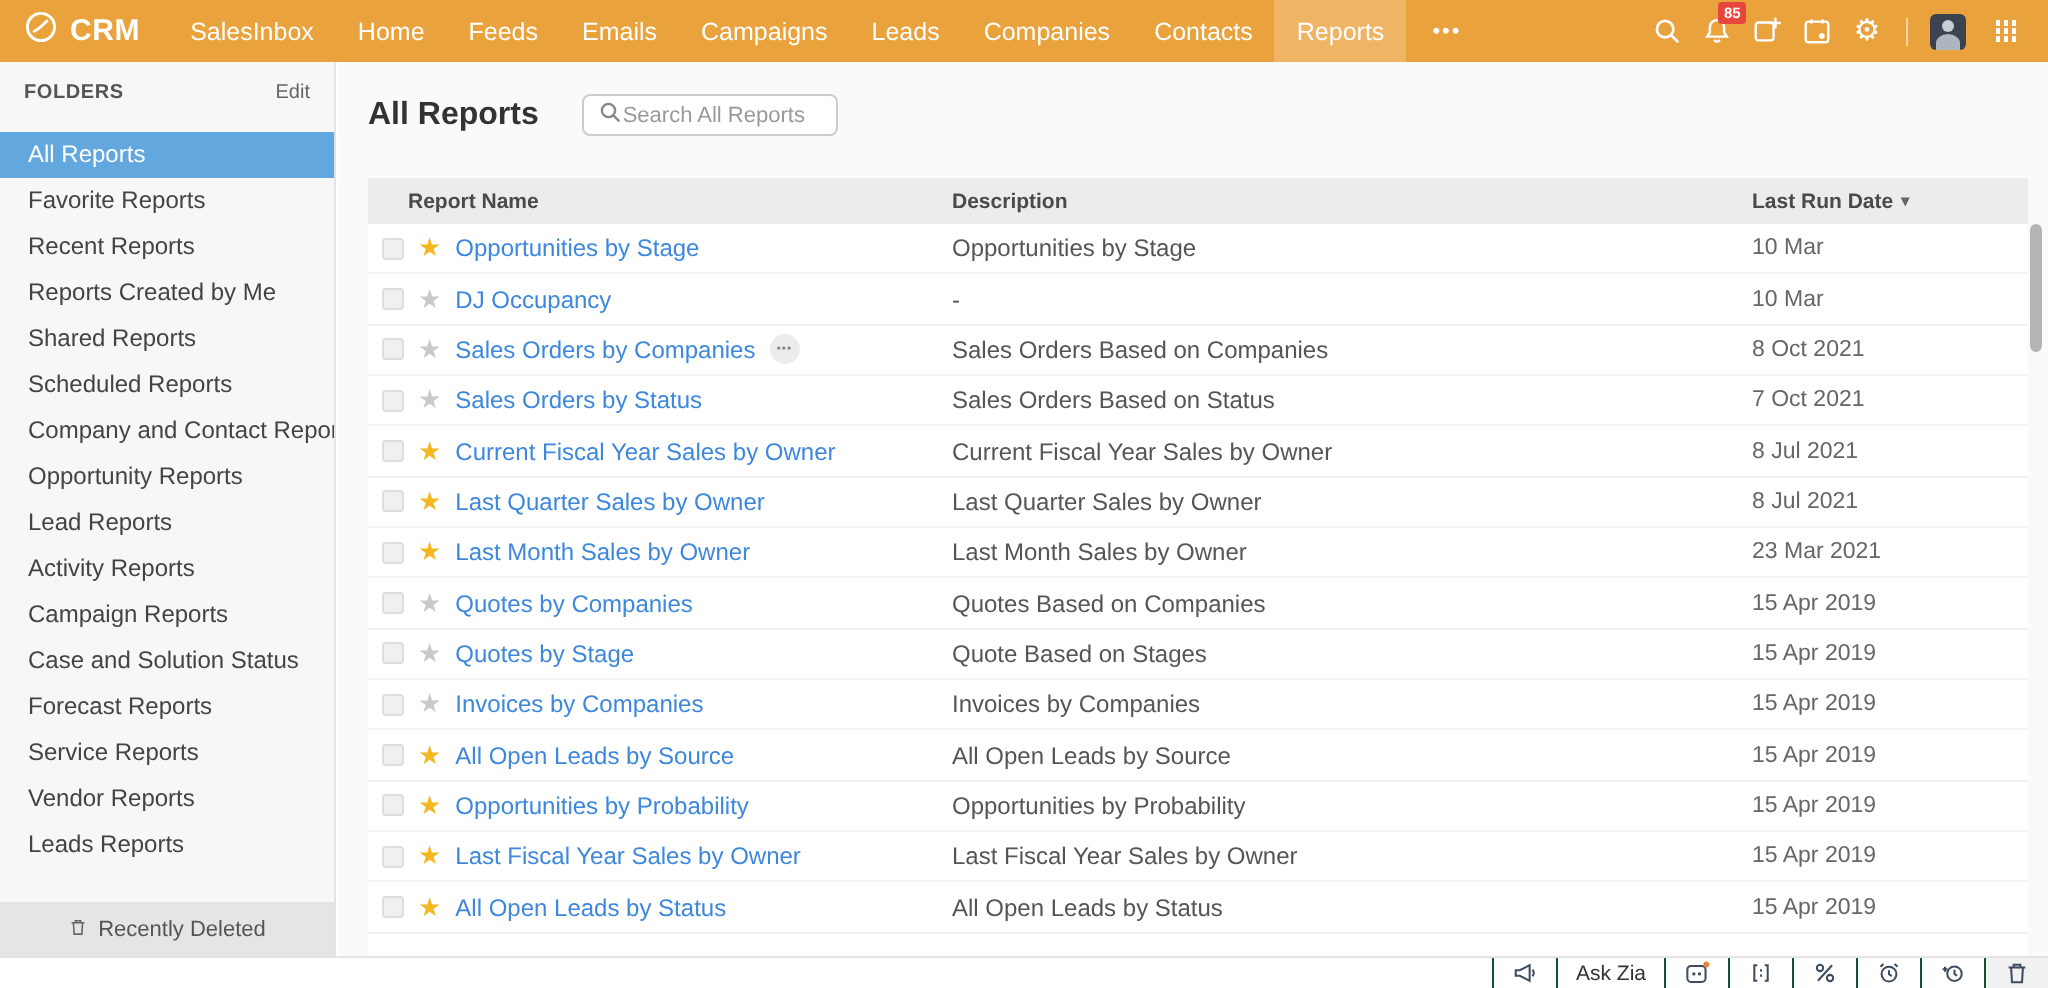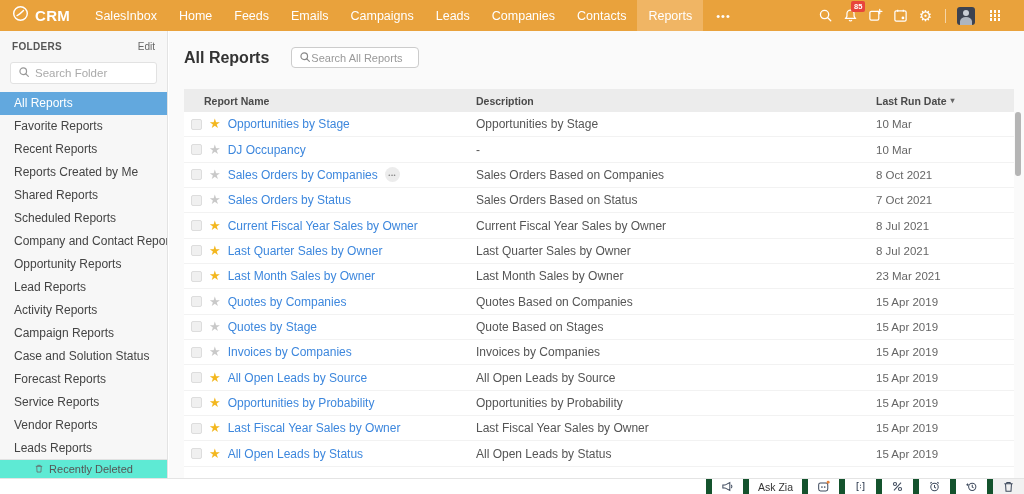--- a/index.html
+++ b/index.html
@@ -8,21 +8,21 @@
 
   
   .topbar { position:absolute; top:0; left:0; right:0; height:31px; background:var(--topbar,#E9A23C);
             display:flex; align-items:center; color:#fff; z-index:5; }
   .brand { display:flex; align-items:center; gap:6px; padding:0 14px 0 12px; }
   .brand-text { font-weight:bold; font-size:15px; letter-spacing:.3px; }
   .topnav { display:flex; height:100%; }
   .nav-item { display:flex; align-items:center; padding:0 11px; font-size:12.5px; cursor:pointer; white-space:nowrap; }
   .nav-item.active { background:var(--topbar_active,#F0B564); }
   .nav-more { display:flex; align-items:center; padding:0 13px; font-size:11px; letter-spacing:1px; cursor:pointer; }
-  .topbar-right { margin-left:auto; display:flex; align-items:center; height:100%; padding-right:12px; }
+  .topbar-right { margin-left:auto; display:flex; align-items:center; height:100%; padding-right:4px; }
   .tb-icon { width:25px; height:100%; display:flex; align-items:center; justify-content:center; position:relative; cursor:pointer; }
   .tb-icon svg { display:block; }
   .badge { position:absolute; top:1px; left:13px; background:var(--badge,#E8453C); color:#fff; font-size:7.5px;
            font-weight:bold; padding:1px 3px; border-radius:2px; line-height:1.2; }
   .gear-glyph { font-size:15px; line-height:1; }
   .tb-divider { width:1px; height:14px; background:rgba(255,255,255,.55); margin:0 7px; }
   .avatar { width:18px; height:18px; border-radius:3px; background:#3c4250; position:relative; overflow:hidden; cursor:pointer; }
   .avatar:before { content:""; position:absolute; top:3px; left:6px; width:6px; height:6px; border-radius:50%; background:#c9ced6; }
   .avatar:after { content:""; position:absolute; top:10px; left:3px; width:12px; height:9px; border-radius:50% 50% 0 0; background:#aeb5bf; }
   .dots-grid { display:grid; grid-template-columns:repeat(3,2.5px); grid-gap:1.5px; }
@@ -36,21 +36,21 @@
   .folders-label { font-size:10px; font-weight:bold; color:#555; letter-spacing:.3px; }
   .edit-link { font-size:10px; color:#666; cursor:pointer; }
   .folder-search { margin:4px 10px 0 10px; background:#fff; border:1px solid #e2e2e2; border-radius:3px;
                    height:22px; display:flex; align-items:center; gap:5px; padding:0 7px; }
   .folder-search input { border:none; outline:none; width:100%; font-size:11.5px; color:#444; background:transparent;
                          font-family:"Liberation Sans",sans-serif; }
   .folder-search input::placeholder { color:#aaa; }
   .folder-list { margin-top:8px; }
   .side-item { padding:5px 14px; font-size:12px; color:#444; line-height:13px; cursor:pointer; white-space:nowrap; }
   .side-item.active { background:var(--sidebar_active,#62A8DE); color:#fff; }
-  .sidebar-footer { position:absolute; bottom:0; left:0; right:0; height:19px; background:#5eead4;
+  .sidebar-footer { position:absolute; bottom:0; left:0; right:0; height:27px; background:#e5e5e5;
                     border-top:1px solid #e2e2e2; display:flex; align-items:center; justify-content:center;
                     gap:5px; font-size:11px; color:#555; cursor:pointer; }
 
   
   .main { position:absolute; left:169px; top:31px; right:0; bottom:16px; background:#fafafa; overflow:hidden; }
   .main-header { display:flex; align-items:center; gap:22px; padding:16px 0 0 15px; }
   .page-title { font-size:16px; font-weight:bold; color:#333; }
   .report-search { width:128px; border:1px solid #ccc; border-radius:4px; height:21px; background:#fff;
                    display:flex; align-items:center; gap:0; padding:0 7px; }
   .report-search input { border:none; outline:none; width:100%; font-size:11px; color:#444; background:transparent;
@@ -73,21 +73,21 @@
   .dots { width:15px; height:15px; border-radius:50%; background:#ececec; color:#888; font-size:6px;
           display:flex; align-items:center; justify-content:center; letter-spacing:.5px; cursor:pointer; }
   .desc { color:#555; font-size:12px; }
   .rdate { color:#666; font-size:11.5px; }
   .vscroll { position:absolute; right:3px; top:81px; width:6px; height:64px; background:#b5b5b5; border-radius:3px; }
 
   
   .bottombar { position:absolute; left:0; right:0; bottom:0; height:16px; background:#fff;
                border-top:1px solid #e4e4e4; display:flex; justify-content:flex-end; align-items:stretch; z-index:6; }
   .bb-item { display:flex; align-items:center; justify-content:center; padding:0 9px; color:#3f4b5e;
-             border-left:6px solid #14532d; cursor:pointer; }
+             border-left:1px solid #14532d; cursor:pointer; }
   .bb-label { font-size:10.5px; color:#333; }
   .bb-item svg { display:block; }
   .bb-item.bin { background:#f1f1f1; }
 </style>
 </head>
 <body>
 
 <div class="topbar">
   <div class="brand">
     <span>
@@ -160,29 +160,20 @@
           <i></i>
         </span>
     </div>
   </div>
 </div>
 
 <div class="sidebar">
   <div class="sidebar-header">
     <span class="folders-label">FOLDERS</span>
     <span class="edit-link">Edit</span>
-  </div>
-  <div class="folder-search">
-    <span>
-      <svg width="12" height="12" viewBox="0 0 16 16">
-          <circle cx="7" cy="7" r="4.4" fill="none" stroke="#999" stroke-width="1.6"></circle>
-          <line x1="10.4" y1="10.4" x2="13.8" y2="13.8" stroke="#999" stroke-width="1.6" stroke-linecap="round"></line>
-        </svg>
-    </span>
-    <input type="text" placeholder="Search Folder" style="">
   </div>
   <div class="folder-list" id="folder-list">
       <div class="side-item active">All Reports</div>
       <div class="side-item">Favorite Reports</div>
       <div class="side-item">Recent Reports</div>
       <div class="side-item">Reports Created by Me</div>
       <div class="side-item">Shared Reports</div>
       <div class="side-item">Scheduled Reports</div>
       <div class="side-item">Company and Contact Reports</div>
       <div class="side-item">Opportunity Reports</div>

